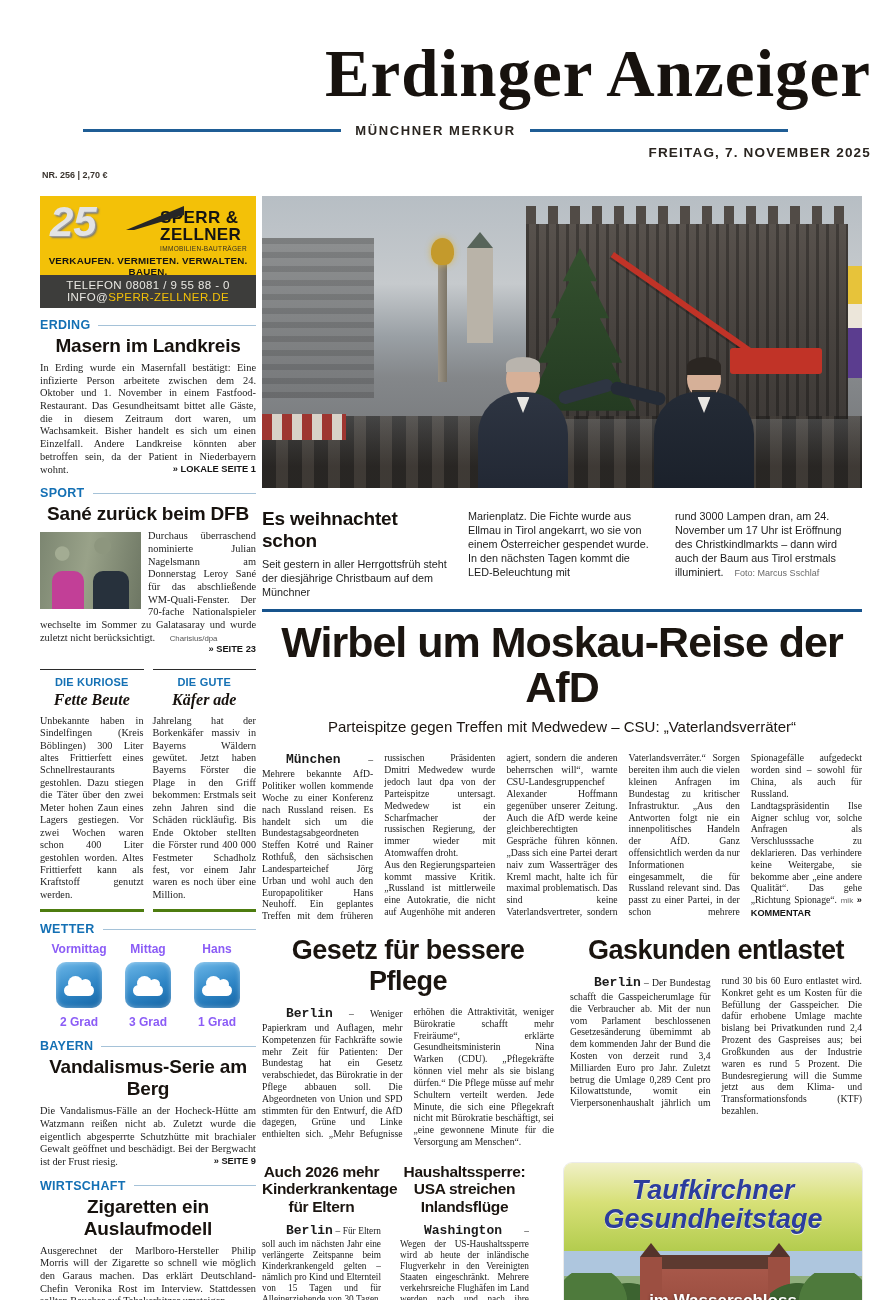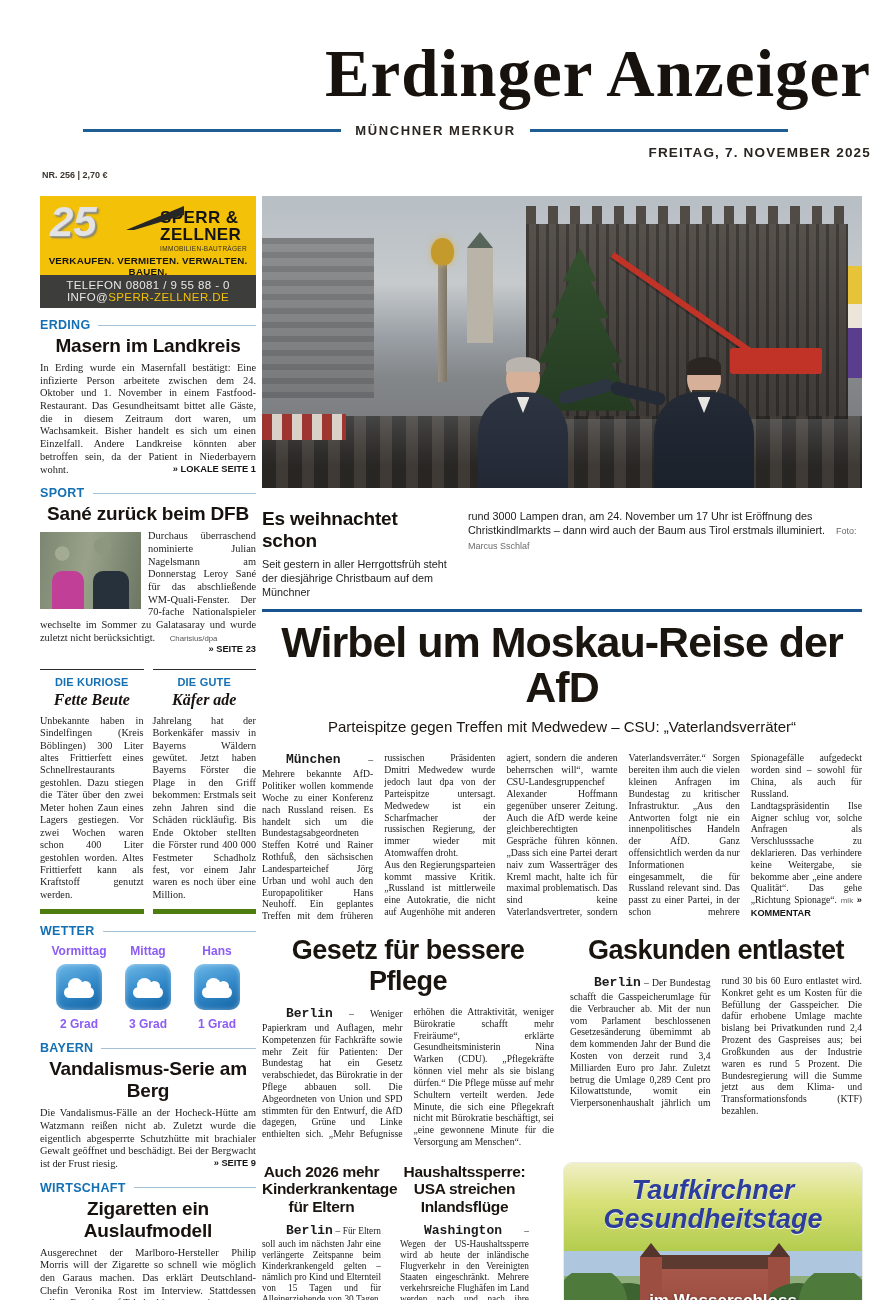--- a/index.html
+++ b/index.html
@@ -49,21 +49,21 @@
                radial-gradient(circle at 62% 18%,#8d967e 0 9%,transparent 10%),
                linear-gradient(100deg,#7c8671,#99a289 45%,#6d7663);}
   .sp-man{position:absolute;bottom:-4px;}
   .sp-head{width:15px;height:17px;border-radius:50%;background:#c9a183;margin:0 auto;position:relative;}
   .sp-hair{position:absolute;top:-1px;left:0;right:0;height:7px;border-radius:50% 50% 0 0;background:#2a241e;}
   .sp-torso{width:100%;height:42px;border-radius:10px 10px 0 0;margin-top:-3px;}
   .sp1{left:12px;width:32px;} .sp1 .sp-torso{background:#c23f97;}
   .sp2{right:12px;width:36px;} .sp2 .sp-torso{background:#27313c;}
 
   .kg{display:flex;gap:9px;margin-top:13px;}
-  .kg-col{flex:1;border-top:1px solid #2b2b2b;border-bottom:5px solid #4d7c0f;padding:6px 0 8px;}
+  .kg-col{flex:1;border-top:1px solid #2b2b2b;border-bottom:3px solid #4d7c0f;padding:6px 0 8px;}
   .kg-lbl{text-align:center;color:#1470b4;font-weight:bold;font-size:11px;letter-spacing:.2px;}
   .kg-h{text-align:center;font-family:"Liberation Serif",serif;font-style:italic;font-weight:bold;
         font-size:16px;margin:3px 0 6px;color:#17120e;}
   .kg-body{font-size:10.2px;}
 
   .wx{display:flex;justify-content:space-between;padding:4px 8px 0;}
   .wx-item{text-align:center;width:62px;}
   .wx-p,.wx-t{font-weight:bold;font-size:12px;color:#8b5cf6;}
   .wx-icon{width:46px;height:46px;margin:6px auto 7px;border-radius:10px;position:relative;
            background:linear-gradient(160deg,#6cb7e8 0%,#2f86c6 55%,#1565a5 100%);
@@ -331,20 +331,21 @@
           </div>
         <div class="arm"></div>
       </div>
     </div>
 
     <div class="caption">
       <div class="cap-1">
         <div class="cap-title">Es weihnachtet schon</div>
         <div class="cap-text">Seit gestern in aller Herrgottsfrüh steht der diesjährige Christbaum auf dem Münchner</div>
       </div>
+      <div class="cap-2">Marienplatz. Die Fichte wurde aus Ellmau in Tirol angekarrt, wo sie von einem Österreicher gespendet wurde. In den nächsten Tagen kommt die LED-Beleuchtung mit</div>
       <div class="cap-3">
         <span>rund 3000 Lampen dran, am 24. November um 17 Uhr ist Eröffnung des Christkindlmarkts – dann wird auch der Baum aus Tirol erstmals illuminiert.</span>
         <span class="cap-credit">Foto: Marcus Sschlaf</span>
       </div>
     </div>
 
     <div class="mainrule"></div>
 
     <div class="lead-h">Wirbel um Moskau-Reise der AfD</div>
     <div class="lead-sub">Parteispitze gegen Treffen mit Medwedew – CSU: „Vaterlandsverräter“</div>

